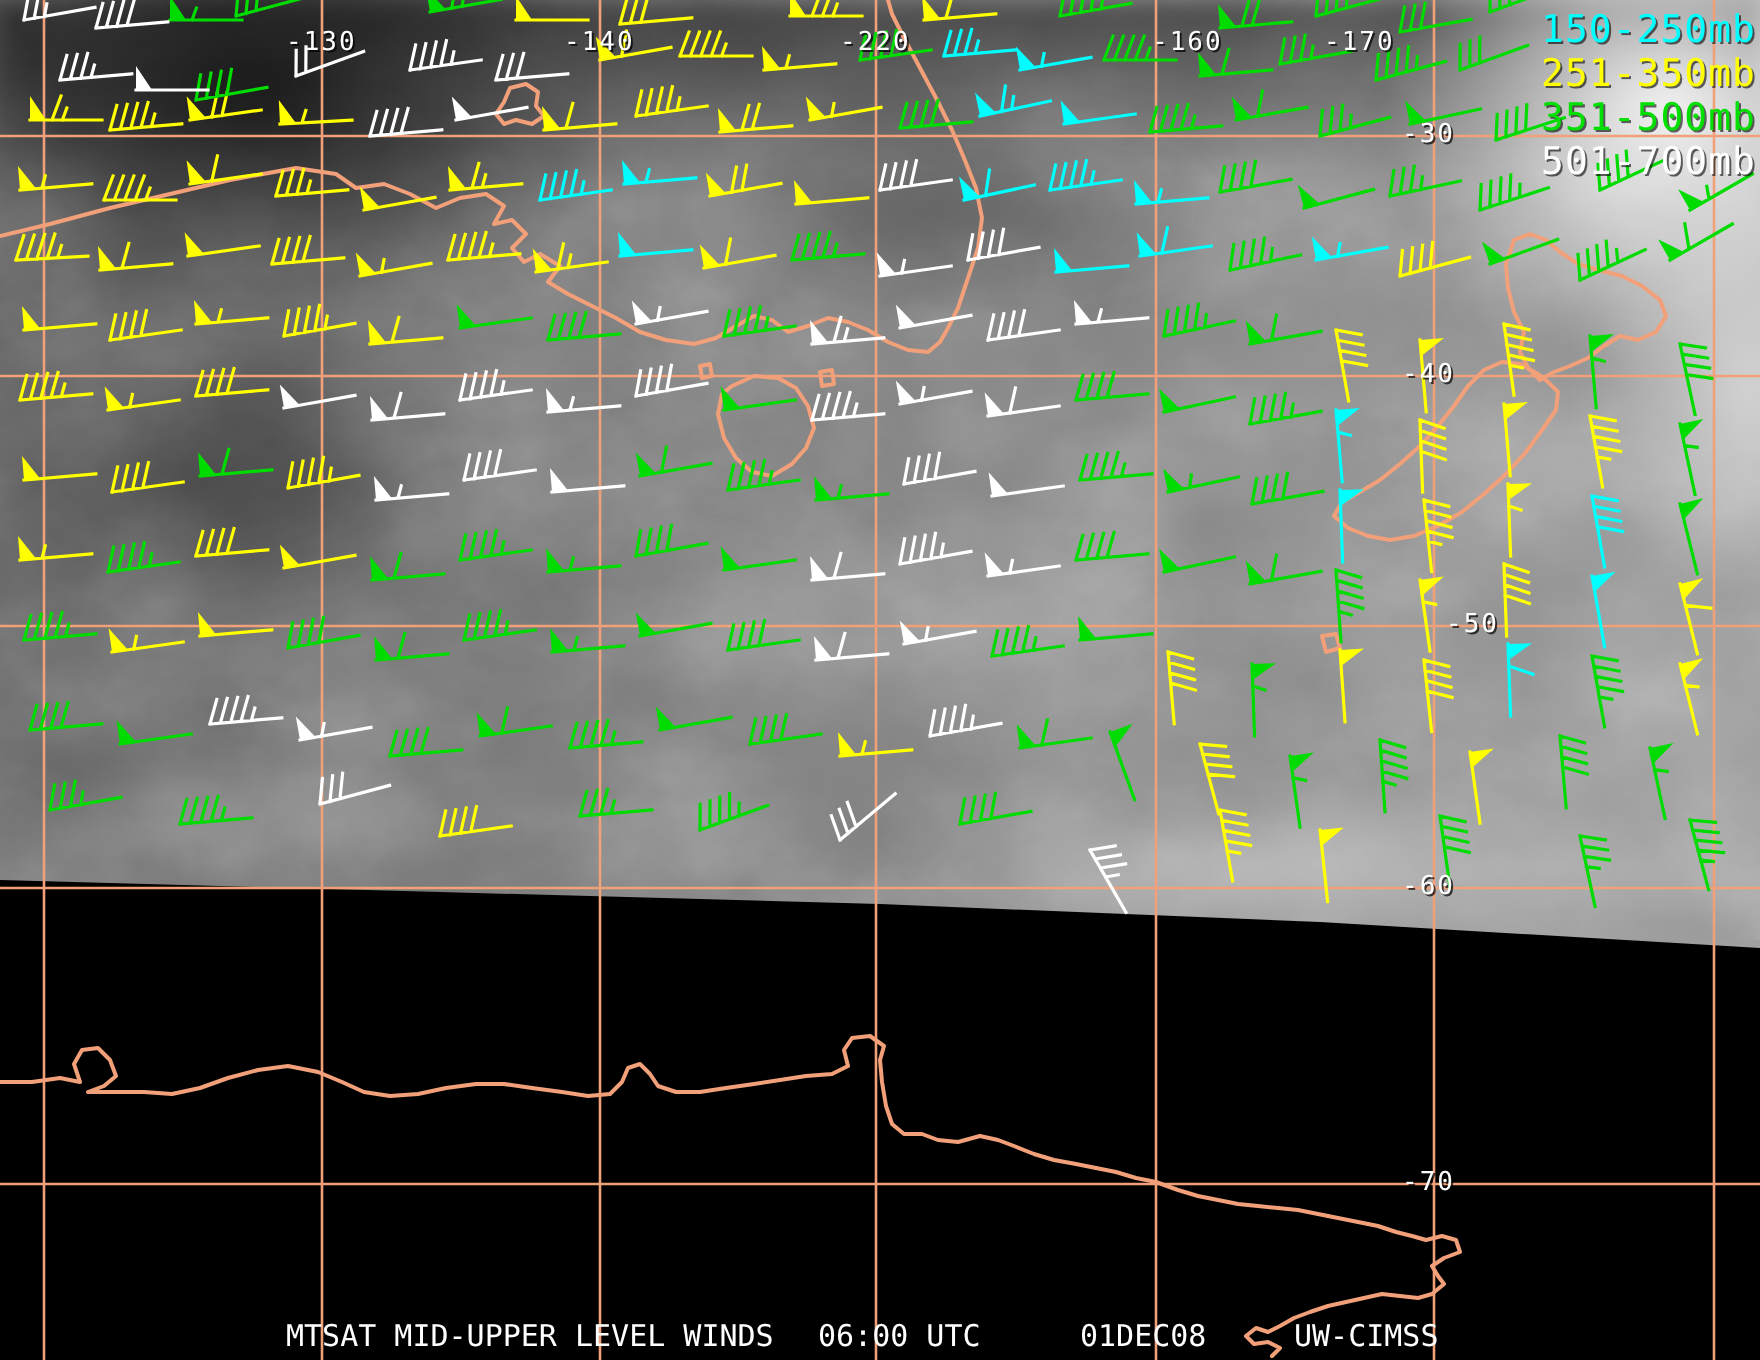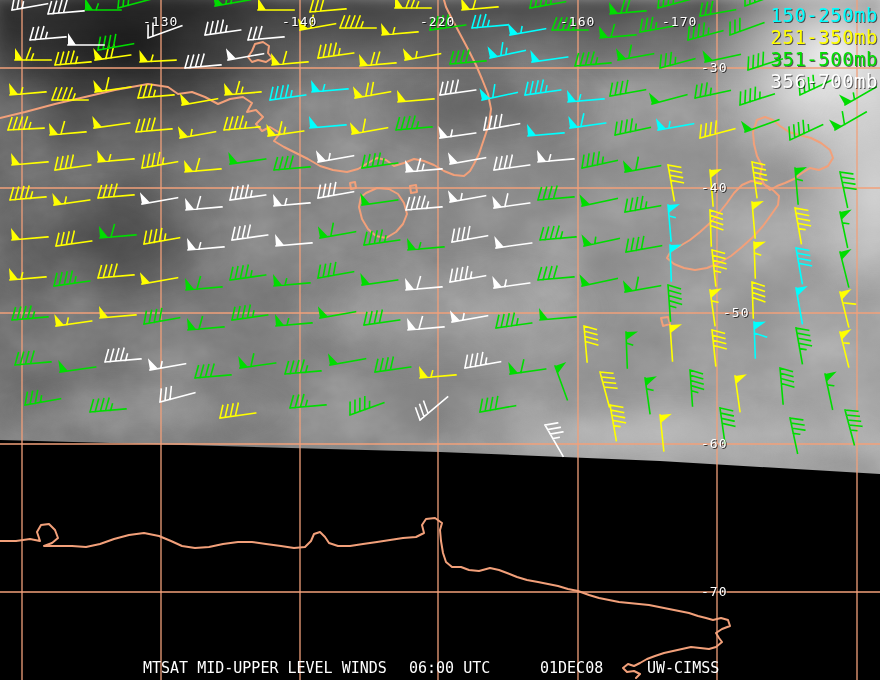--- a/index.html
+++ b/index.html
@@ -90,34 +90,34 @@
         <path d="M85 10 L121.0 10.0 M96.0 10.0 L98.2 4.0 M118 8 L152.8 -1.3 M118.0 8.0 L119.2 -4.8 M123.0 6.7 L124.3 -6.1 M128.0 5.3 L129.3 -7.4 M215 6 L250.5 -0.3 M225.8 4.1 L228.2 -8.5 M231.0 3.2 L232.1 -3.1 M530 8 L565.5 1.7 M530.0 8.0 L532.3 -4.6 M535.1 7.1 L537.5 -5.5 M540.2 6.2 L542.6 -6.4 M545.4 5.3 L547.7 -7.3 M550.5 4.4 L551.6 -1.9 M610 14 L645.9 10.9 M621.0 13.0 L624.4 0.7 M626.1 12.6 L629.6 0.2 M658 8 L692.8 -1.3 M658.0 8.0 L659.2 -4.8 M663.0 6.7 L664.3 -6.1 M668.0 5.3 L669.3 -7.4 M673.1 4.0 L674.3 -8.8 M700 16 L735.5 9.7 M700.0 16.0 L702.3 3.4 M705.1 15.1 L707.5 2.5 M710.2 14.2 L712.6 1.6 M745 6 L778.8 -6.3 M745.0 6.0 L745.1 -6.8 M749.9 4.2 L750.0 -8.6 M754.8 2.4 L754.8 -3.9 M98 50 L133.5 43.7 M98.0 50.0 L100.3 37.4 M103.1 49.1 L105.5 36.5 M108.2 48.2 L110.6 35.6 M113.4 47.3 L115.7 34.7 M430 30 L465.6 25.0 M430.0 30.0 L432.8 17.5 M435.1 29.3 L437.9 16.8 M440.3 28.6 L443.1 16.0 M445.4 27.8 L448.2 15.3 M552 30 L588.0 30.0 M552.0 30.0 L556.5 18.0 M557.2 30.0 L561.7 18.0 M562.4 30.0 L566.9 18.0 M567.6 30.0 L572.1 18.0 M572.8 30.0 L575.0 24.0 M600 38 L635.9 34.9 M611.0 37.0 L614.4 24.7 M640 32 L675.5 25.7 M640.0 32.0 L642.3 19.4 M645.1 31.1 L647.5 18.5 M650.2 30.2 L652.6 17.6 M655.4 29.3 L656.5 23.0 M688 40 L722.8 30.7 M688.0 40.0 L689.2 27.2 M693.0 38.7 L694.3 25.9 M698.0 37.3 L699.3 24.6 M703.1 36.0 L704.3 23.2 M708.1 34.6 L708.7 28.3 M730 35 L763.8 22.7 M730.0 35.0 L730.1 22.2 M734.9 33.2 L735.0 20.4 M739.8 31.4 L739.9 18.6 M450 64 L485.9 60.9 M450.0 64.0 L453.4 51.7 M455.2 63.5 L458.6 51.2 M460.4 63.1 L463.8 50.7 M465.5 62.6 L469.0 50.3 M575 66 L610.9 62.9 M575.0 66.0 L578.4 53.7 M580.2 65.5 L583.6 53.2 M585.4 65.1 L588.8 52.7 M590.5 64.6 L594.0 52.3 M595.7 64.2 L597.4 58.0 M618 60 L653.5 53.7 M628.8 58.1 L631.2 45.5 M660 68 L694.8 58.7 M660.0 68.0 L661.2 55.2 M665.0 66.7 L666.3 53.9 M670.0 65.3 L671.3 52.6 M675.1 64.0 L675.6 57.6 M705 62 L740.2 54.5 M748 70 L782.2 58.9 M748.0 70.0 L748.6 57.2 M752.9 68.4 L753.5 55.6 M757.9 66.8 L758.5 54.0 M762.8 65.2 L763.4 52.4 M610 96 L645.5 89.7 M610.0 96.0 L612.3 83.4 M615.1 95.1 L617.5 82.5 M620.2 94.2 L622.6 81.6 M625.4 93.3 L627.7 80.7 M652 104 L686.8 94.7 M695 98 L730.2 90.5 M695.0 98.0 L696.9 85.3 M700.1 96.9 L702.0 84.2 M705.2 95.8 L707.1 83.2 M710.3 94.8 L711.2 88.4 M740 105 L774.2 93.9 M740.0 105.0 L740.6 92.2 M744.9 103.4 L745.5 90.6 M749.9 101.8 L750.5 89.0 M754.8 100.2 L755.4 87.4 M759.8 98.6 L760.0 92.2 M800 95 L832.6 79.8 M800.0 95.0 L799.0 82.2 M804.7 92.8 L803.7 80.0 M809.4 90.6 L808.4 77.8 M814.1 88.4 L813.1 75.6 M845 105 L876.2 87.0 M854.5 99.5 L853.4 93.2 M396 130 L431.9 126.9 M396.0 130.0 L399.4 117.7 M401.2 129.5 L404.6 117.2 M406.4 129.1 L409.8 116.7 M411.5 128.6 L415.0 116.3 M416.7 128.2 L418.4 122.0 M615 135 L650.2 127.5 M615.0 135.0 L616.9 122.3 M620.1 133.9 L622.0 121.2 M625.2 132.8 L627.1 120.2 M630.3 131.8 L632.2 119.1 M635.3 130.7 L636.2 124.3 M745 132 L778.8 119.7 M790 140 L822.6 124.8 M790.0 140.0 L789.0 127.2 M794.7 137.8 L793.7 125.0 M799.4 135.6 L798.4 122.8 M804.1 133.4 L803.1 120.6 M808.9 131.2 L808.3 124.8 M835 130 L866.2 112.0 M844.5 124.5 L842.4 111.9 M230 164 L265.6 159.0 M274 170 L309.9 166.9 M274.0 170.0 L277.4 157.7 M279.2 169.5 L282.6 157.2 M284.4 169.1 L287.8 156.7 M289.5 168.6 L293.0 156.3 M362 168 L397.6 163.0 M362.0 168.0 L364.8 155.5 M367.1 167.3 L369.9 154.8 M372.3 166.6 L375.1 154.0 M377.4 165.8 L380.2 153.3 M382.6 165.1 L383.9 158.9 M582 168 L617.2 160.5 M582.0 168.0 L583.9 155.3 M587.1 166.9 L589.0 154.2 M592.2 165.8 L594.1 153.2 M597.3 164.8 L599.2 152.1 M602.3 163.7 L603.2 157.3 M625 172 L660.5 165.7 M635.8 170.1 L638.2 157.5 M795 168 L798.1 203.9 M796.0 179.0 L802.1 180.6 M840 172 L847.5 207.2 M840.0 172.0 L852.7 173.9 M841.1 177.1 L853.8 179.0 M842.2 182.2 L854.8 184.1 M843.2 187.3 L855.9 189.2 M362 205 L397.6 200.0 M538 200 L573.9 196.9 M538.0 200.0 L541.4 187.7 M543.2 199.5 L546.6 187.2 M548.4 199.1 L551.8 186.7 M553.5 198.6 L557.0 186.3 M582 206 L617.2 198.5 M625 212 L660.5 205.7 M625.0 212.0 L627.3 199.4 M630.1 211.1 L632.5 198.5 M635.2 210.2 L637.6 197.6 M640.4 209.3 L642.7 196.7 M645.5 208.4 L646.6 202.1 M840 212 L847.5 247.2 M842.3 222.8 L848.6 223.7 M100 238 L135.9 234.9 M111.0 237.0 L114.4 224.7 M320 238 L355.5 231.7 M330.8 236.1 L333.2 223.5 M364 245 L399.6 240.0 M364.0 245.0 L366.8 232.5 M369.1 244.3 L371.9 231.8 M374.3 243.6 L377.1 231.0 M379.4 242.8 L382.2 230.3 M384.6 242.1 L385.9 235.9 M408 250 L443.9 246.9 M419.0 249.0 L420.6 242.9 M540 240 L575.9 236.9 M540.0 240.0 L543.4 227.7 M545.2 239.5 L548.6 227.2 M550.4 239.1 L553.8 226.7 M555.5 238.6 L559.0 226.3 M560.7 238.2 L562.4 232.0 M584 246 L619.2 238.5 M594.8 243.7 L595.7 237.4 M626 252 L661.5 245.7 M626.0 252.0 L628.3 239.4 M631.1 251.1 L633.5 238.5 M636.2 250.2 L638.6 237.6 M641.4 249.3 L643.7 236.7 M840 252 L848.7 286.9 M54 286 L89.6 281.0 M54.0 286.0 L56.8 273.5 M59.1 285.3 L61.9 272.8 M64.3 284.6 L67.1 272.0 M69.4 283.8 L72.2 271.3 M74.6 283.1 L75.9 276.9 M186 290 L221.9 286.9 M197.0 289.0 L200.4 276.7 M230 280 L265.6 275.0 M230.0 280.0 L232.8 267.5 M235.1 279.3 L237.9 266.8 M240.3 278.6 L243.1 266.0 M245.4 277.8 L248.2 265.3 M250.6 277.1 L251.9 270.9 M274 286 L309.9 282.9 M285.0 285.0 L286.6 278.9 M318 278 L353.5 271.7 M318.0 278.0 L320.3 265.4 M323.1 277.1 L325.5 264.5 M328.2 276.2 L330.6 263.6 M333.4 275.3 L335.7 262.7 M362 285 L397.6 280.0 M538 280 L573.9 276.9 M538.0 280.0 L541.4 267.7 M543.2 279.5 L546.6 267.2 M548.4 279.1 L551.8 266.7 M553.5 278.6 L557.0 266.3 M582 286 L617.2 278.5 M625 292 L660.5 285.7 M635.8 290.1 L638.2 277.5 M668 285 L670.5 320.9 M668.0 285.0 L680.3 288.7 M668.4 290.2 L680.6 293.8 M668.7 295.4 L681.0 299.0 M669.1 300.6 L681.4 304.2 M669.5 305.7 L675.6 307.5 M12 320 L47.9 316.9 M12.0 320.0 L15.4 307.7 M17.2 319.5 L20.6 307.2 M22.4 319.1 L25.8 306.7 M27.5 318.6 L31.0 306.3 M32.7 318.2 L34.4 312.0 M144 324 L179.5 317.7 M144.0 324.0 L146.3 311.4 M149.1 323.1 L151.5 310.5 M154.2 322.2 L156.6 309.6 M159.4 321.3 L161.7 308.7 M188 330 L223.9 326.9 M199.0 329.0 L202.4 316.7 M232 320 L267.6 315.0 M232.0 320.0 L234.8 307.5 M237.1 319.3 L239.9 306.8 M242.3 318.6 L245.1 306.0 M247.4 317.8 L250.2 305.3 M252.6 317.1 L253.9 310.9 M276 326 L311.9 322.9 M287.0 325.0 L288.6 318.9 M320 318 L355.5 311.7 M364 325 L399.6 320.0 M364.0 325.0 L366.8 312.5 M369.1 324.3 L371.9 311.8 M374.3 323.6 L377.1 311.0 M379.4 322.8 L382.2 310.3 M496 328 L531.6 323.0 M496.0 328.0 L498.8 315.5 M501.1 327.3 L503.9 314.8 M506.3 326.6 L509.1 314.0 M511.4 325.8 L514.2 313.3 M516.6 325.1 L517.9 318.9 M540 320 L575.9 316.9 M626 332 L627.3 368.0 M626.4 343.0 L632.5 345.0 M796 328 L802.3 363.5 M796.0 328.0 L808.6 330.3 M796.9 333.1 L809.5 335.5 M797.8 338.2 L810.4 340.6 M798.7 343.4 L811.3 345.7 M799.6 348.5 L805.9 349.6 M15 365 L50.9 361.9 M15.0 365.0 L18.4 352.7 M20.2 364.5 L23.6 352.2 M25.4 364.1 L28.8 351.7 M30.5 363.6 L34.0 351.3 M60 372 L95.6 367.0 M195 378 L230.9 374.9 M195.0 378.0 L198.4 365.7 M200.2 377.5 L203.6 365.2 M205.4 377.1 L208.8 364.7 M210.5 376.6 L214.0 364.3 M240 368 L275.6 363.0 M250.9 366.5 L253.7 354.0 M285 374 L320.9 370.9 M285.0 374.0 L288.4 361.7 M290.2 373.5 L293.6 361.2 M295.4 373.1 L298.8 360.7 M300.5 372.6 L304.0 360.3 M305.7 372.2 L307.4 366.0 M330 365 L365.5 358.7 M375 372 L410.6 367.0 M375.0 372.0 L377.8 359.5 M380.1 371.3 L382.9 358.8 M385.3 370.6 L388.1 358.0 M390.4 369.8 L393.2 357.3 M510 374 L545.6 369.0 M520.9 372.5 L523.7 360.0 M555 366 L567.3 399.8 M645 378 L650.0 413.6 M646.5 388.9 L652.8 390.2 M690 370 L692.5 405.9 M690.0 370.0 L702.3 373.7 M690.4 375.2 L702.6 378.8 M690.7 380.4 L703.0 384.0 M691.1 385.6 L703.4 389.2 M691.5 390.7 L697.6 392.5 M780 368 L783.1 403.9 M780.0 368.0 L792.3 371.4 M780.5 373.2 L792.8 376.6 M780.9 378.4 L793.3 381.8 M781.4 383.5 L793.7 387.0 M825 374 L832.5 409.2 M827.3 384.8 L833.6 385.7 M25 405 L60.5 398.7 M25.0 405.0 L27.3 392.4 M30.1 404.1 L32.5 391.5 M35.2 403.2 L37.6 390.6 M40.4 402.3 L41.5 396.0 M90 412 L125.9 408.9 M90.0 412.0 L93.4 399.7 M95.2 411.5 L98.6 399.2 M100.4 411.1 L103.8 398.7 M105.5 410.6 L109.0 398.3 M110.7 410.2 L112.4 404.0 M290 408 L325.9 404.9 M290.0 408.0 L293.4 395.7 M295.2 407.5 L298.6 395.2 M300.4 407.1 L303.8 394.7 M305.5 406.6 L307.2 400.5 M350 415 L383.8 402.7 M350.0 415.0 L350.1 402.2 M354.9 413.2 L355.0 400.4 M359.8 411.4 L359.9 398.6 M364.7 409.7 L364.8 396.8 M369.5 407.9 L369.6 401.5 M480 412 L515.5 405.7 M480.0 412.0 L482.3 399.4 M485.1 411.1 L487.5 398.5 M490.2 410.2 L492.6 397.6 M495.4 409.3 L497.7 396.7 M720 408 L725.0 443.6 M720.0 408.0 L732.5 410.8 M720.7 413.1 L733.2 415.9 M721.4 418.3 L734.0 421.1 M722.2 423.4 L734.7 426.2 M790 418 L797.5 453.2 M790.0 418.0 L802.7 419.9 M791.1 423.1 L803.8 425.0 M792.2 428.2 L804.8 430.1 M793.2 433.3 L799.6 434.2 M845 410 L854.3 444.8 M845.0 410.0 L857.8 411.2 M846.3 415.0 L859.1 416.3 M847.7 420.0 L860.4 421.3 M849.0 425.1 L861.8 426.3 M850.4 430.1 L856.7 430.7 " fill="none" stroke="#00dc00" stroke-width="1.6" stroke-linecap="square"></path>
         <path d="M68.0 45.0 L68.0 33.0 L76.0 45.0 Z M228.0 60.0 L225.9 48.2 L235.9 58.6 Z M440.0 138.0 L438.3 126.1 L447.9 136.9 Z M318.0 162.0 L315.9 150.2 L325.9 160.6 Z M406.0 172.0 L405.0 160.0 L414.0 171.3 Z M450.0 164.0 L447.9 152.2 L457.9 162.6 Z M538.0 162.0 L537.0 150.0 L546.0 161.3 Z M142.0 204.0 L139.9 192.2 L149.9 202.6 Z M186.0 210.0 L185.0 198.0 L194.0 209.3 Z M274.0 206.0 L273.0 194.0 L282.0 205.3 Z M450.0 202.0 L447.9 190.2 L457.9 200.6 Z M494.0 208.0 L492.3 196.1 L501.9 206.9 Z M188.0 250.0 L187.0 238.0 L196.0 249.3 Z M276.0 246.0 L275.0 234.0 L284.0 245.3 Z M496.0 248.0 L494.3 236.1 L503.9 246.9 Z M406.0 290.0 L405.0 278.0 L414.0 289.3 Z M494.0 288.0 L492.3 276.1 L501.9 286.9 Z M408.0 330.0 L407.0 318.0 L416.0 329.3 Z M452.0 322.0 L449.9 310.2 L459.9 320.6 Z M150.0 370.0 L147.9 358.2 L157.9 368.6 Z " fill="#ffffff" stroke="none"></path>
         <path d="M12 10 L47.5 3.7 M12.0 10.0 L14.3 -2.6 M17.1 9.1 L19.5 -3.5 M22.2 8.2 L23.4 1.9 M48 14 L83.9 10.9 M48.0 14.0 L51.4 1.7 M53.2 13.5 L56.6 1.2 M58.4 13.1 L61.8 0.7 M63.5 12.6 L67.0 0.3 M30 40 L65.9 36.9 M30.0 40.0 L33.4 27.7 M35.2 39.5 L38.6 27.2 M40.4 39.1 L43.8 26.7 M45.5 38.6 L47.2 32.5 M68 45 L104.0 45.0 M148 38 L181.8 25.7 M148.0 38.0 L148.1 25.2 M152.9 36.2 L153.0 23.4 M205 35 L240.6 30.0 M205.0 35.0 L207.8 22.5 M210.1 34.3 L212.9 21.8 M215.3 33.6 L218.1 21.0 M220.4 32.8 L223.2 20.3 M225.6 32.1 L226.9 25.9 M248 40 L283.9 36.9 M248.0 40.0 L251.4 27.7 M253.2 39.5 L256.6 27.2 M258.4 39.1 L261.8 26.7 M185 68 L220.9 64.9 M185.0 68.0 L188.4 55.7 M190.2 67.5 L193.6 55.2 M195.4 67.1 L198.8 54.7 M200.5 66.6 L204.0 54.3 M228 60 L263.5 53.7 M440 95 L475.6 90.0 M440.0 95.0 L442.8 82.5 M445.1 94.3 L447.9 81.8 M450.3 93.6 L453.1 81.0 M455.4 92.8 L458.2 80.3 M440 138 L475.6 133.0 M450.9 136.5 L452.2 130.2 M484 130 L519.5 123.7 M484.0 130.0 L486.3 117.4 M489.1 129.1 L491.5 116.5 M494.2 128.2 L496.6 115.6 M499.4 127.3 L501.7 114.7 M318 162 L353.5 155.7 M328.8 160.1 L330.0 153.8 M406 172 L441.9 168.9 M417.0 171.0 L420.4 158.7 M422.1 170.6 L423.8 164.4 M450 164 L485.5 157.7 M494 170 L529.6 165.0 M494.0 170.0 L496.8 157.5 M499.1 169.3 L501.9 156.8 M504.3 168.6 L507.1 156.0 M509.4 167.8 L512.2 155.3 M538 162 L573.9 158.9 M549.0 161.0 L550.6 154.9 M142 204 L177.5 197.7 M186 210 L221.9 206.9 M197.0 209.0 L200.4 196.7 M230 200 L265.6 195.0 M230.0 200.0 L232.8 187.5 M235.1 199.3 L237.9 186.8 M240.3 198.6 L243.1 186.0 M245.4 197.8 L248.2 185.3 M250.6 197.1 L251.9 190.9 M274 206 L309.9 202.9 M285.0 205.0 L286.6 198.9 M318 198 L353.5 191.7 M318.0 198.0 L320.3 185.4 M323.1 197.1 L325.5 184.5 M328.2 196.2 L330.6 183.6 M333.4 195.3 L335.7 182.7 M406 210 L441.9 206.9 M406.0 210.0 L409.4 197.7 M411.2 209.5 L414.6 197.2 M416.4 209.1 L419.8 196.7 M421.5 208.6 L425.0 196.3 M426.7 208.2 L428.4 202.0 M450 202 L485.5 195.7 M460.8 200.1 L462.0 193.8 M494 208 L529.6 203.0 M504.9 206.5 L507.7 194.0 M188 250 L223.9 246.9 M199.0 249.0 L200.6 242.9 M232 240 L267.6 235.0 M232.0 240.0 L234.8 227.5 M237.1 239.3 L239.9 226.8 M242.3 238.6 L245.1 226.0 M247.4 237.8 L250.2 225.3 M276 246 L311.9 242.9 M452 242 L487.5 235.7 M452.0 242.0 L454.3 229.4 M457.1 241.1 L459.5 228.5 M462.2 240.2 L464.6 227.6 M467.4 239.3 L469.7 226.7 M496 248 L531.6 243.0 M406 290 L441.9 286.9 M417.0 289.0 L420.4 276.7 M450 282 L485.5 275.7 M450.0 282.0 L452.3 269.4 M455.1 281.1 L457.5 268.5 M460.2 280.2 L462.6 267.6 M465.4 279.3 L467.7 266.7 M470.5 278.4 L471.6 272.1 M494 288 L529.6 283.0 M504.9 286.5 L506.2 280.2 M408 330 L443.9 326.9 M419.0 329.0 L422.4 316.7 M452 322 L487.5 315.7 M462.8 320.1 L464.0 313.8 M105 362 L140.9 358.9 M105.0 362.0 L108.4 349.7 M110.2 361.5 L113.6 349.2 M115.4 361.1 L118.8 348.7 M120.5 360.6 L124.0 348.3 M125.7 360.2 L127.4 354.0 M150 370 L185.5 363.7 M160.8 368.1 L162.0 361.8 M465 368 L500.5 361.7 M465.0 368.0 L467.3 355.4 M470.1 367.1 L472.5 354.5 M475.2 366.2 L477.6 353.6 M480.4 365.3 L482.7 352.7 M485.5 364.4 L486.6 358.1 M160 402 L194.8 392.7 M160.0 402.0 L161.2 389.2 M165.0 400.7 L166.3 387.9 M170.0 399.3 L171.3 386.6 M420 420 L447.6 396.9 M420.0 420.0 L415.7 407.9 M424.0 416.7 L419.7 404.6 M428.0 413.3 L423.7 401.2 M545 425 L563.0 456.2 M545.0 425.0 L557.6 422.9 M547.6 429.5 L560.2 427.4 M550.2 434.0 L562.8 431.9 M552.8 438.5 L559.1 437.4 " fill="none" stroke="#ffffff" stroke-width="1.6" stroke-linecap="square"></path>
       </g>
   </svg>
 
   <div id="labels">
       <div class="grid-label" style="left: 143px; top: 15px;">-130</div>
       <div class="grid-label" style="left: 282px; top: 15px; text-align: right;">-140</div>
       <div class="grid-label" style="left: 420px; top: 15px;">-220</div>
-      <div class="grid-label" style="left: 560px; top: 15px;">-160</div>
+      <div class="grid-label" style="left: 560px; top: 15px; padding-left: 16px;">-160</div>
       <div class="grid-label" style="left: 662px; top: 15px;">-170</div>
       <div class="grid-label" style="left: 701px; top: 61px;">-30</div>
       <div class="grid-label" style="left: 701px; top: 181px;">-40</div>
       <div class="grid-label" style="left: 723px; top: 306px; text-align: center;">-50</div>
       <div class="grid-label" style="left: 701px; top: 437px;">-60</div>
       <div class="grid-label" style="left: 701px; top: 585px;">-70</div>
     </div>
 
   <div class="legend">
     <div style="color: rgb(0, 255, 255);">150-250mb</div>
     <div style="color: rgb(255, 255, 0);">251-350mb</div>
     <div style="color: rgb(0, 224, 0);">351-500mb</div>
-    <div style="color: rgb(255, 255, 255);">356-700mb</div>
+    <div style="color: rgb(255, 255, 255);">501-700mb</div>
   </div>
 
   <div class="caption">
     <span class="cap-product">MTSAT MID-UPPER LEVEL WINDS</span>
     <span class="cap-time">06:00 UTC</span>
     <span class="cap-date">01DEC08</span>
     <span class="cap-credit">UW-CIMSS</span>
   </div>
 </div>
 

